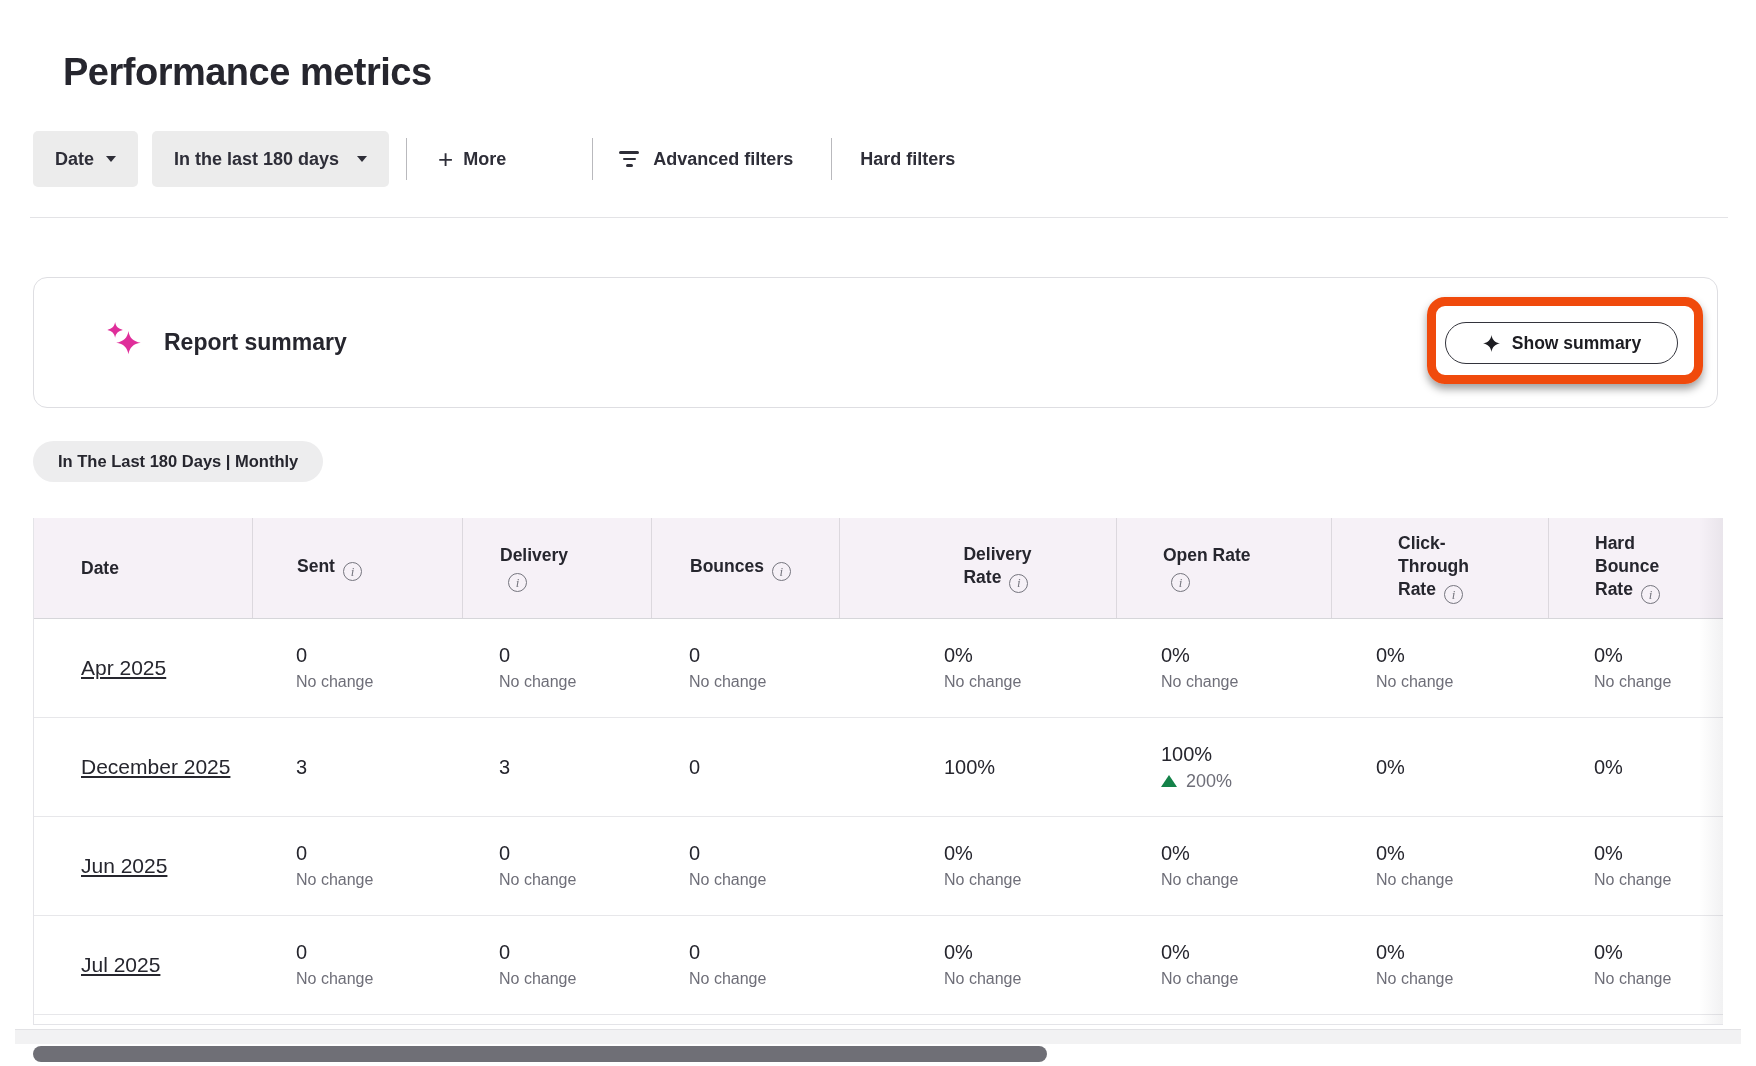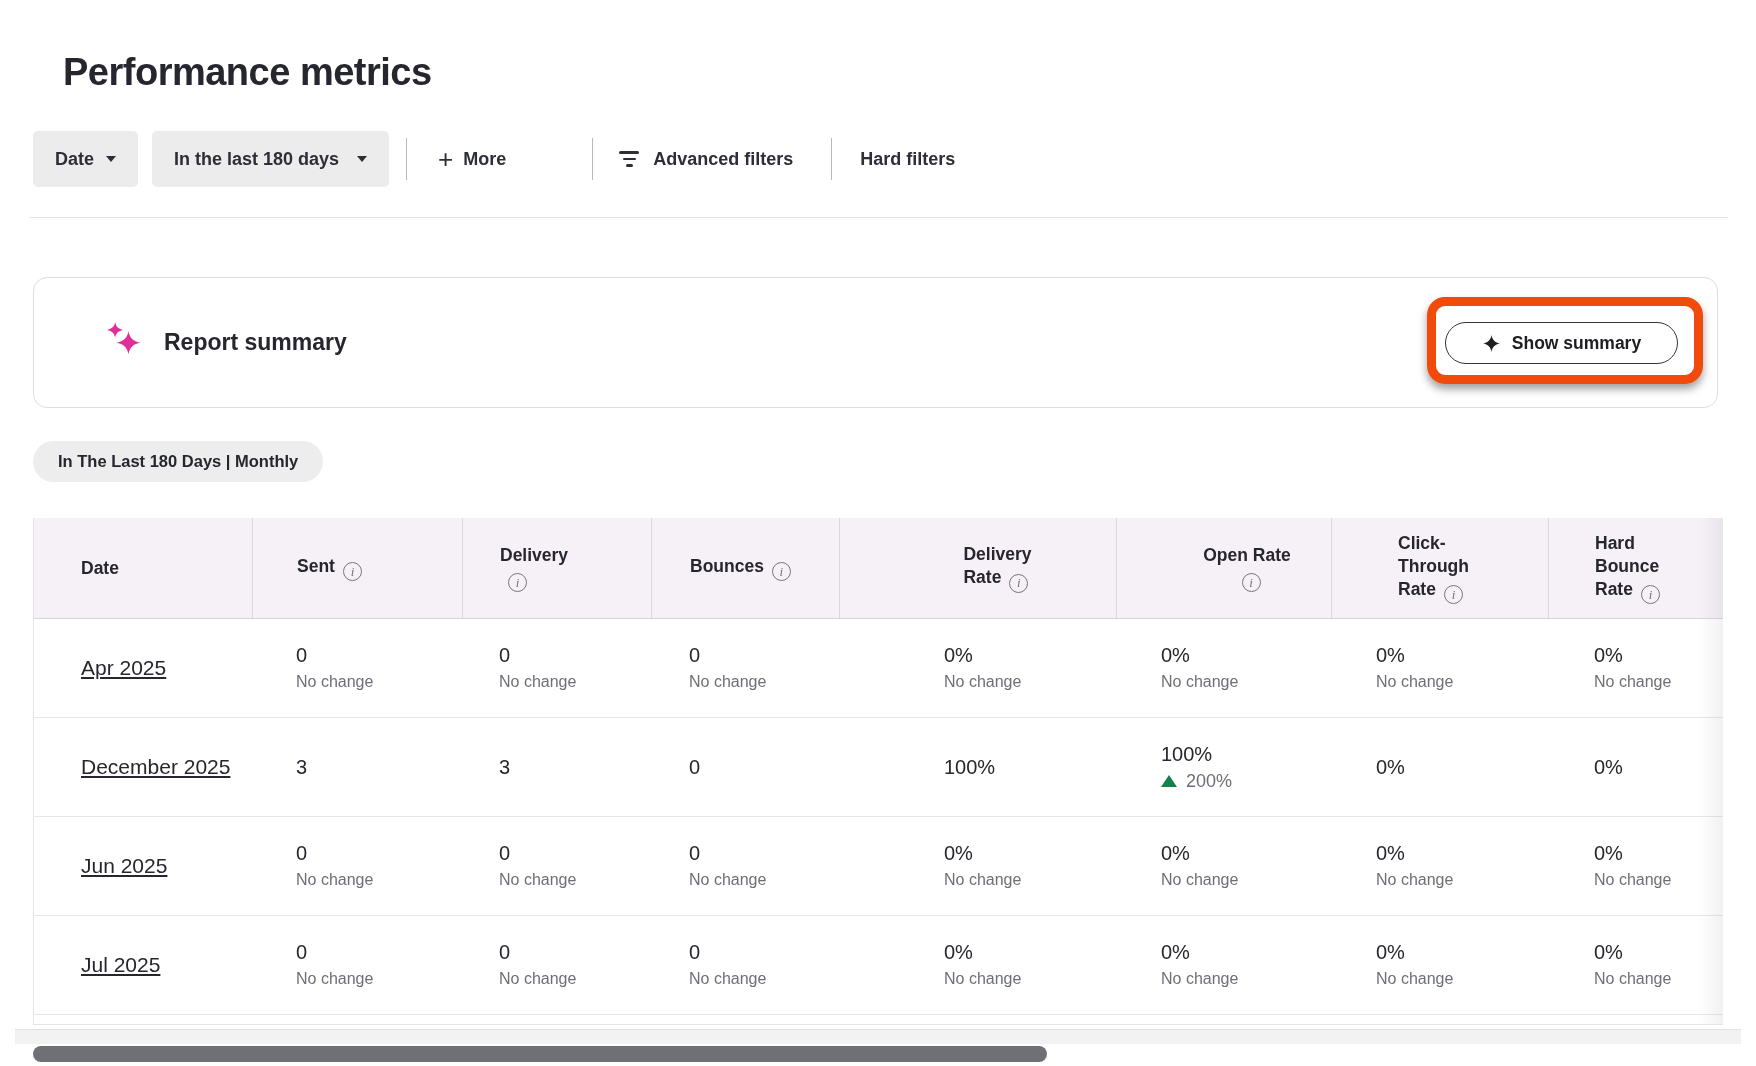--- a/index.html
+++ b/index.html
@@ -154,21 +154,21 @@
             <div><span class="th-label">Delivery
 </span><span class="info-icon">i</span></div>
           </div>
           <div class="th" style="width: 188px; padding-left: 38px;">
             <div><span class="th-label">Bounces</span><span class="info-icon">i</span></div>
           </div>
           <div class="th" style="width: 277px; padding-left: 39px; align-items: center;">
             <div><span class="th-label">Delivery
 Rate</span><span class="info-icon">i</span></div>
           </div>
-          <div class="th" style="width: 215px; padding-left: 46px; text-align: center;">
+          <div class="th" style="width: 215px; padding-left: 46px;">
             <div><span class="th-label">Open Rate
 </span><span class="info-icon">i</span></div>
           </div>
           <div class="th" style="width: 217px; padding-left: 66px;">
             <div><span class="th-label">Click-
 Through
 Rate</span><span class="info-icon">i</span></div>
           </div>
           <div class="th" style="width: 209px; padding-left: 46px;">
             <div><span class="th-label">Hard

